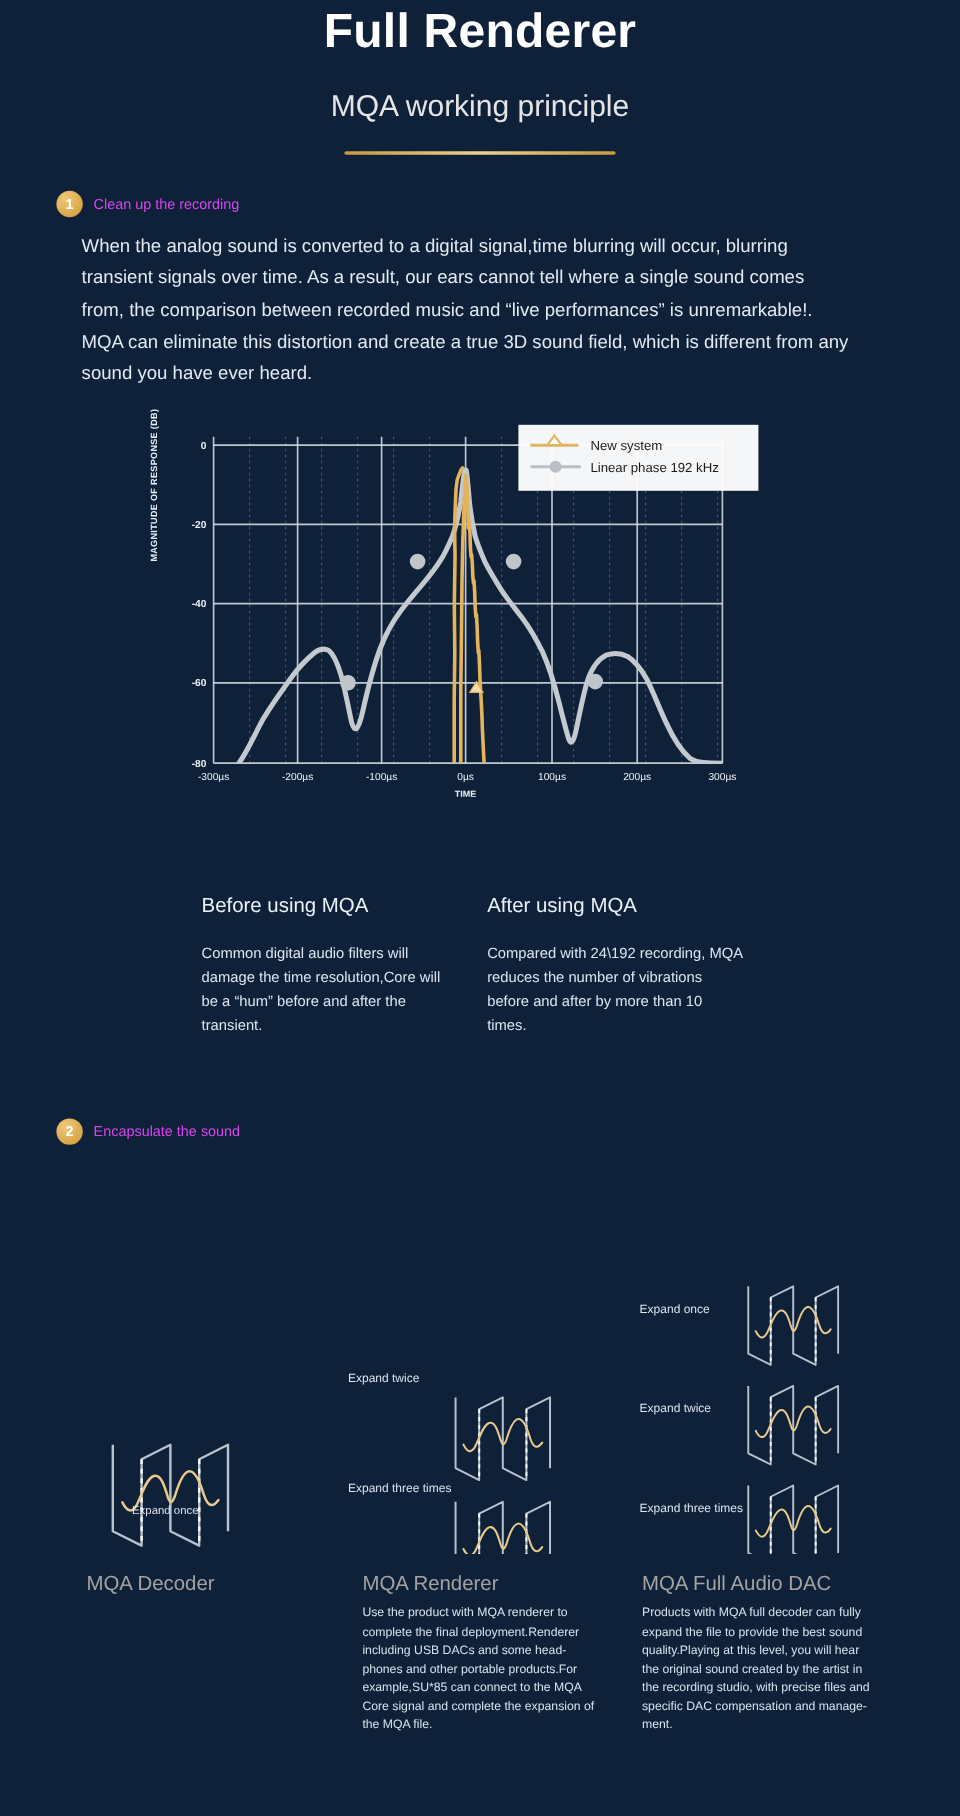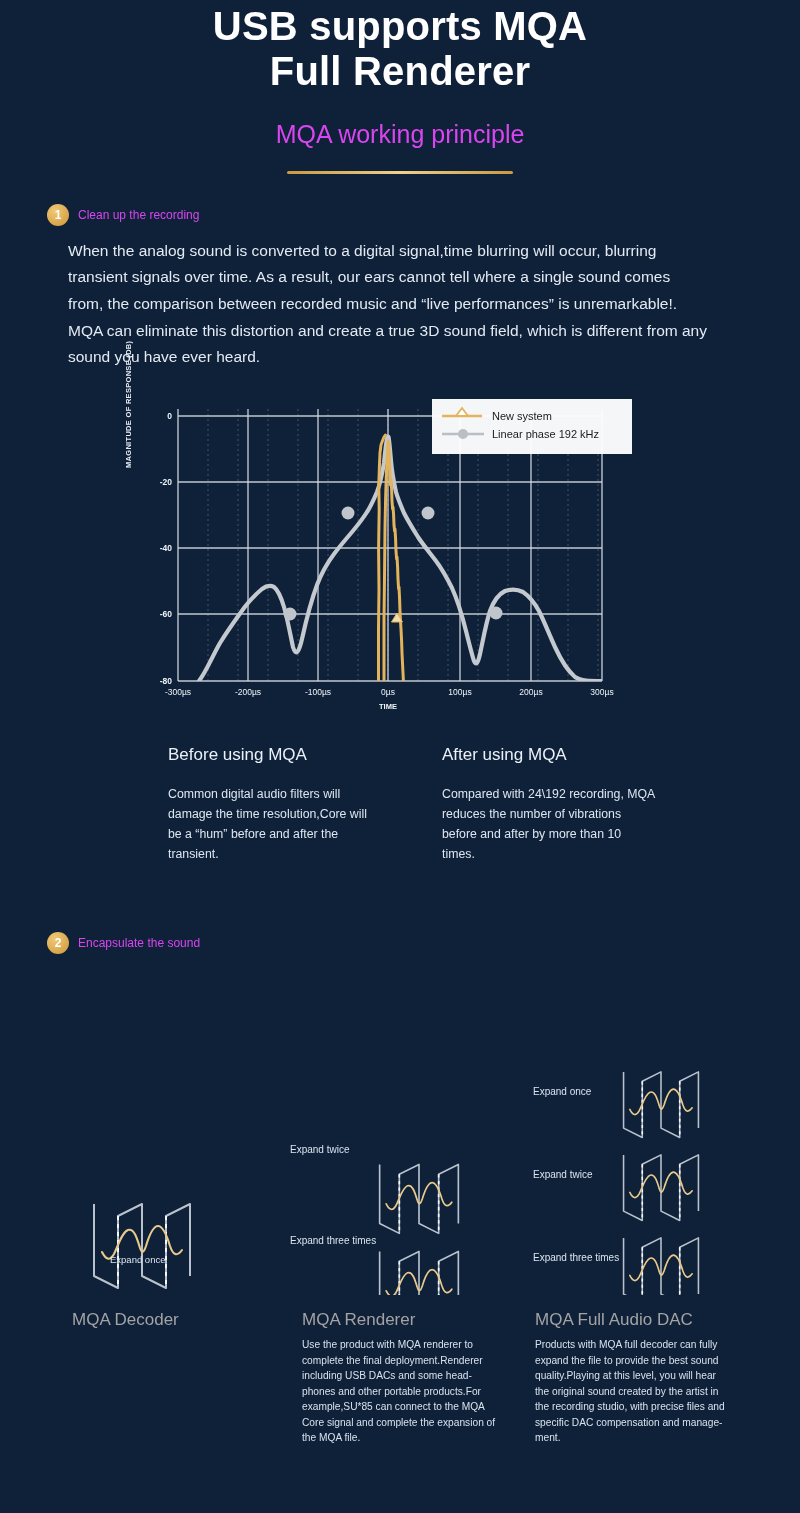--- a/index.html
+++ b/index.html
@@ -14,21 +14,21 @@
     background-color:#0f2039;
   }
 
   
   .header { padding-top:4px; text-align:center; }
   .title {
     font-size:40px; font-weight:bold; line-height:1.12;
     letter-spacing:.2px; color:#fff;
   }
   .subtitle {
-    margin-top:26px; font-size:25px; color:#d946ef; font-weight:400;
+    margin-top:26px; font-size:25px; color:#e5e5e5; font-weight:400;
   }
   .divider {
     width:226px; height:3px; margin:22px auto 0;
     background:linear-gradient(90deg,#c99a3f,#f0d08a 50%,#c99a3f);
     border-radius:2px;
   }
 
   
   .section { position:relative; }
   .sec-head { display:flex; align-items:center; gap:9px; padding-left:47px; }
@@ -52,21 +52,21 @@
     position:absolute; left:124px; top:468px;
     transform:rotate(-90deg); transform-origin:left top;
     font-size:7.5px; letter-spacing:.3px; color:#e8eef5; font-weight:bold;
     white-space:nowrap;
   }
 
   
   .ba { position:absolute; left:0; top:745px; width:800px; }
   .ba-col { position:absolute; }
   .ba-col.left { left:168px; width:215px; }
-  .ba-col.right { left:442px; width:215px; }
+  .ba-col.right { left:406px; width:215px; }
   .ba-h { font-size:17px; color:#eaf1f8; font-weight:400; }
   .ba-p { margin-top:20px; font-size:12.3px; line-height:1.62; color:#dde6f0; }
 
   
   .ori-stage { position:relative; width:800px; height:260px; }
   .ori-label { position:absolute; font-size:10px; color:#dbe4ef; white-space:nowrap; }
   .ori-caption { position:absolute; font-size:9.5px; color:#dbe4ef; white-space:nowrap; }
 
   
   .cols { position:absolute; top:1310px; left:0; width:800px; }
@@ -75,21 +75,20 @@
   .col2 { left:302px; width:195px; }
   .col3 { left:535px; width:195px; }
   .col-h { font-size:17px; color:#a3a3a3; font-weight:400; margin-bottom:7px; }
   .col-p { font-size:10.2px; line-height:1.52; color:#d8e2ee; }
 </style>
 </head>
 <body>
 
 <div class="header">
   <div class="title">
-    <div>USB supports MQA</div>
     <div>Full Renderer</div>
   </div>
   <div class="subtitle">MQA working principle</div>
   <div class="divider"></div>
 </div>
 
 <div class="section" style="margin-top:30px;">
   <div class="sec-head">
     <div class="badge">1</div>
     <div class="sec-title">Clean up the recording</div>

